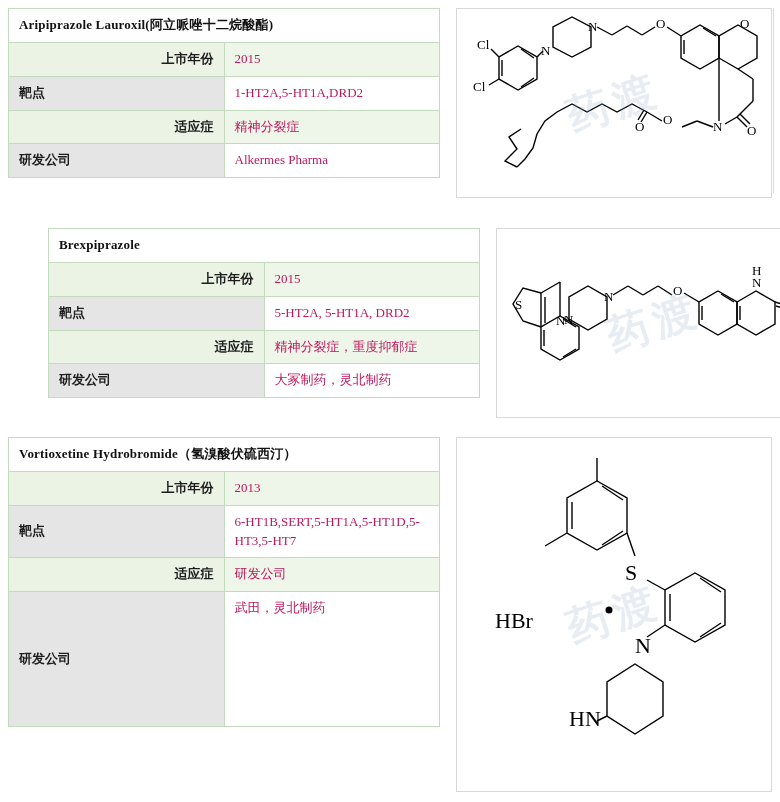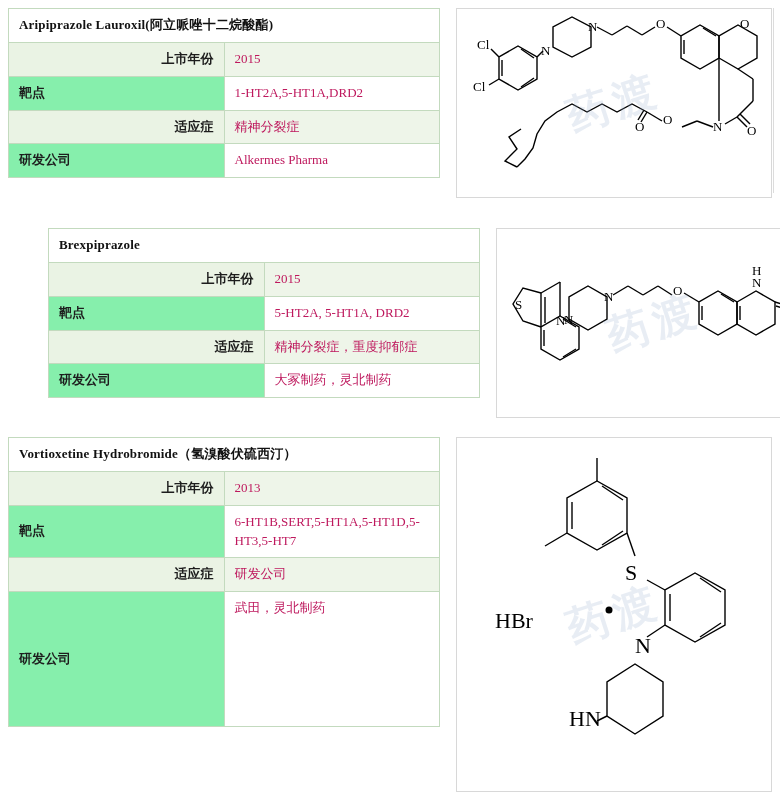--- a/index.html
+++ b/index.html
@@ -47,21 +47,21 @@
   .title-cell {
     background: #ffffff;
     font-weight: bold;
     font-size: 15px;
     letter-spacing: 0.2px;
     padding: 9px 10px 9px 10px;
     border-bottom: 1px solid #c3dabe;
   }
   .label-cell {
     width: 110px;
-    background: #86efac;
+    background: #e5e5e5;
     font-weight: bold;
     color: #1d1d1d;
     font-size: 13px;
     font-family: "Liberation Sans", sans-serif;
   }
   .value-cell {
     background: #ffffff;
     font-size: 13px;
     color: #be185d;
   }

